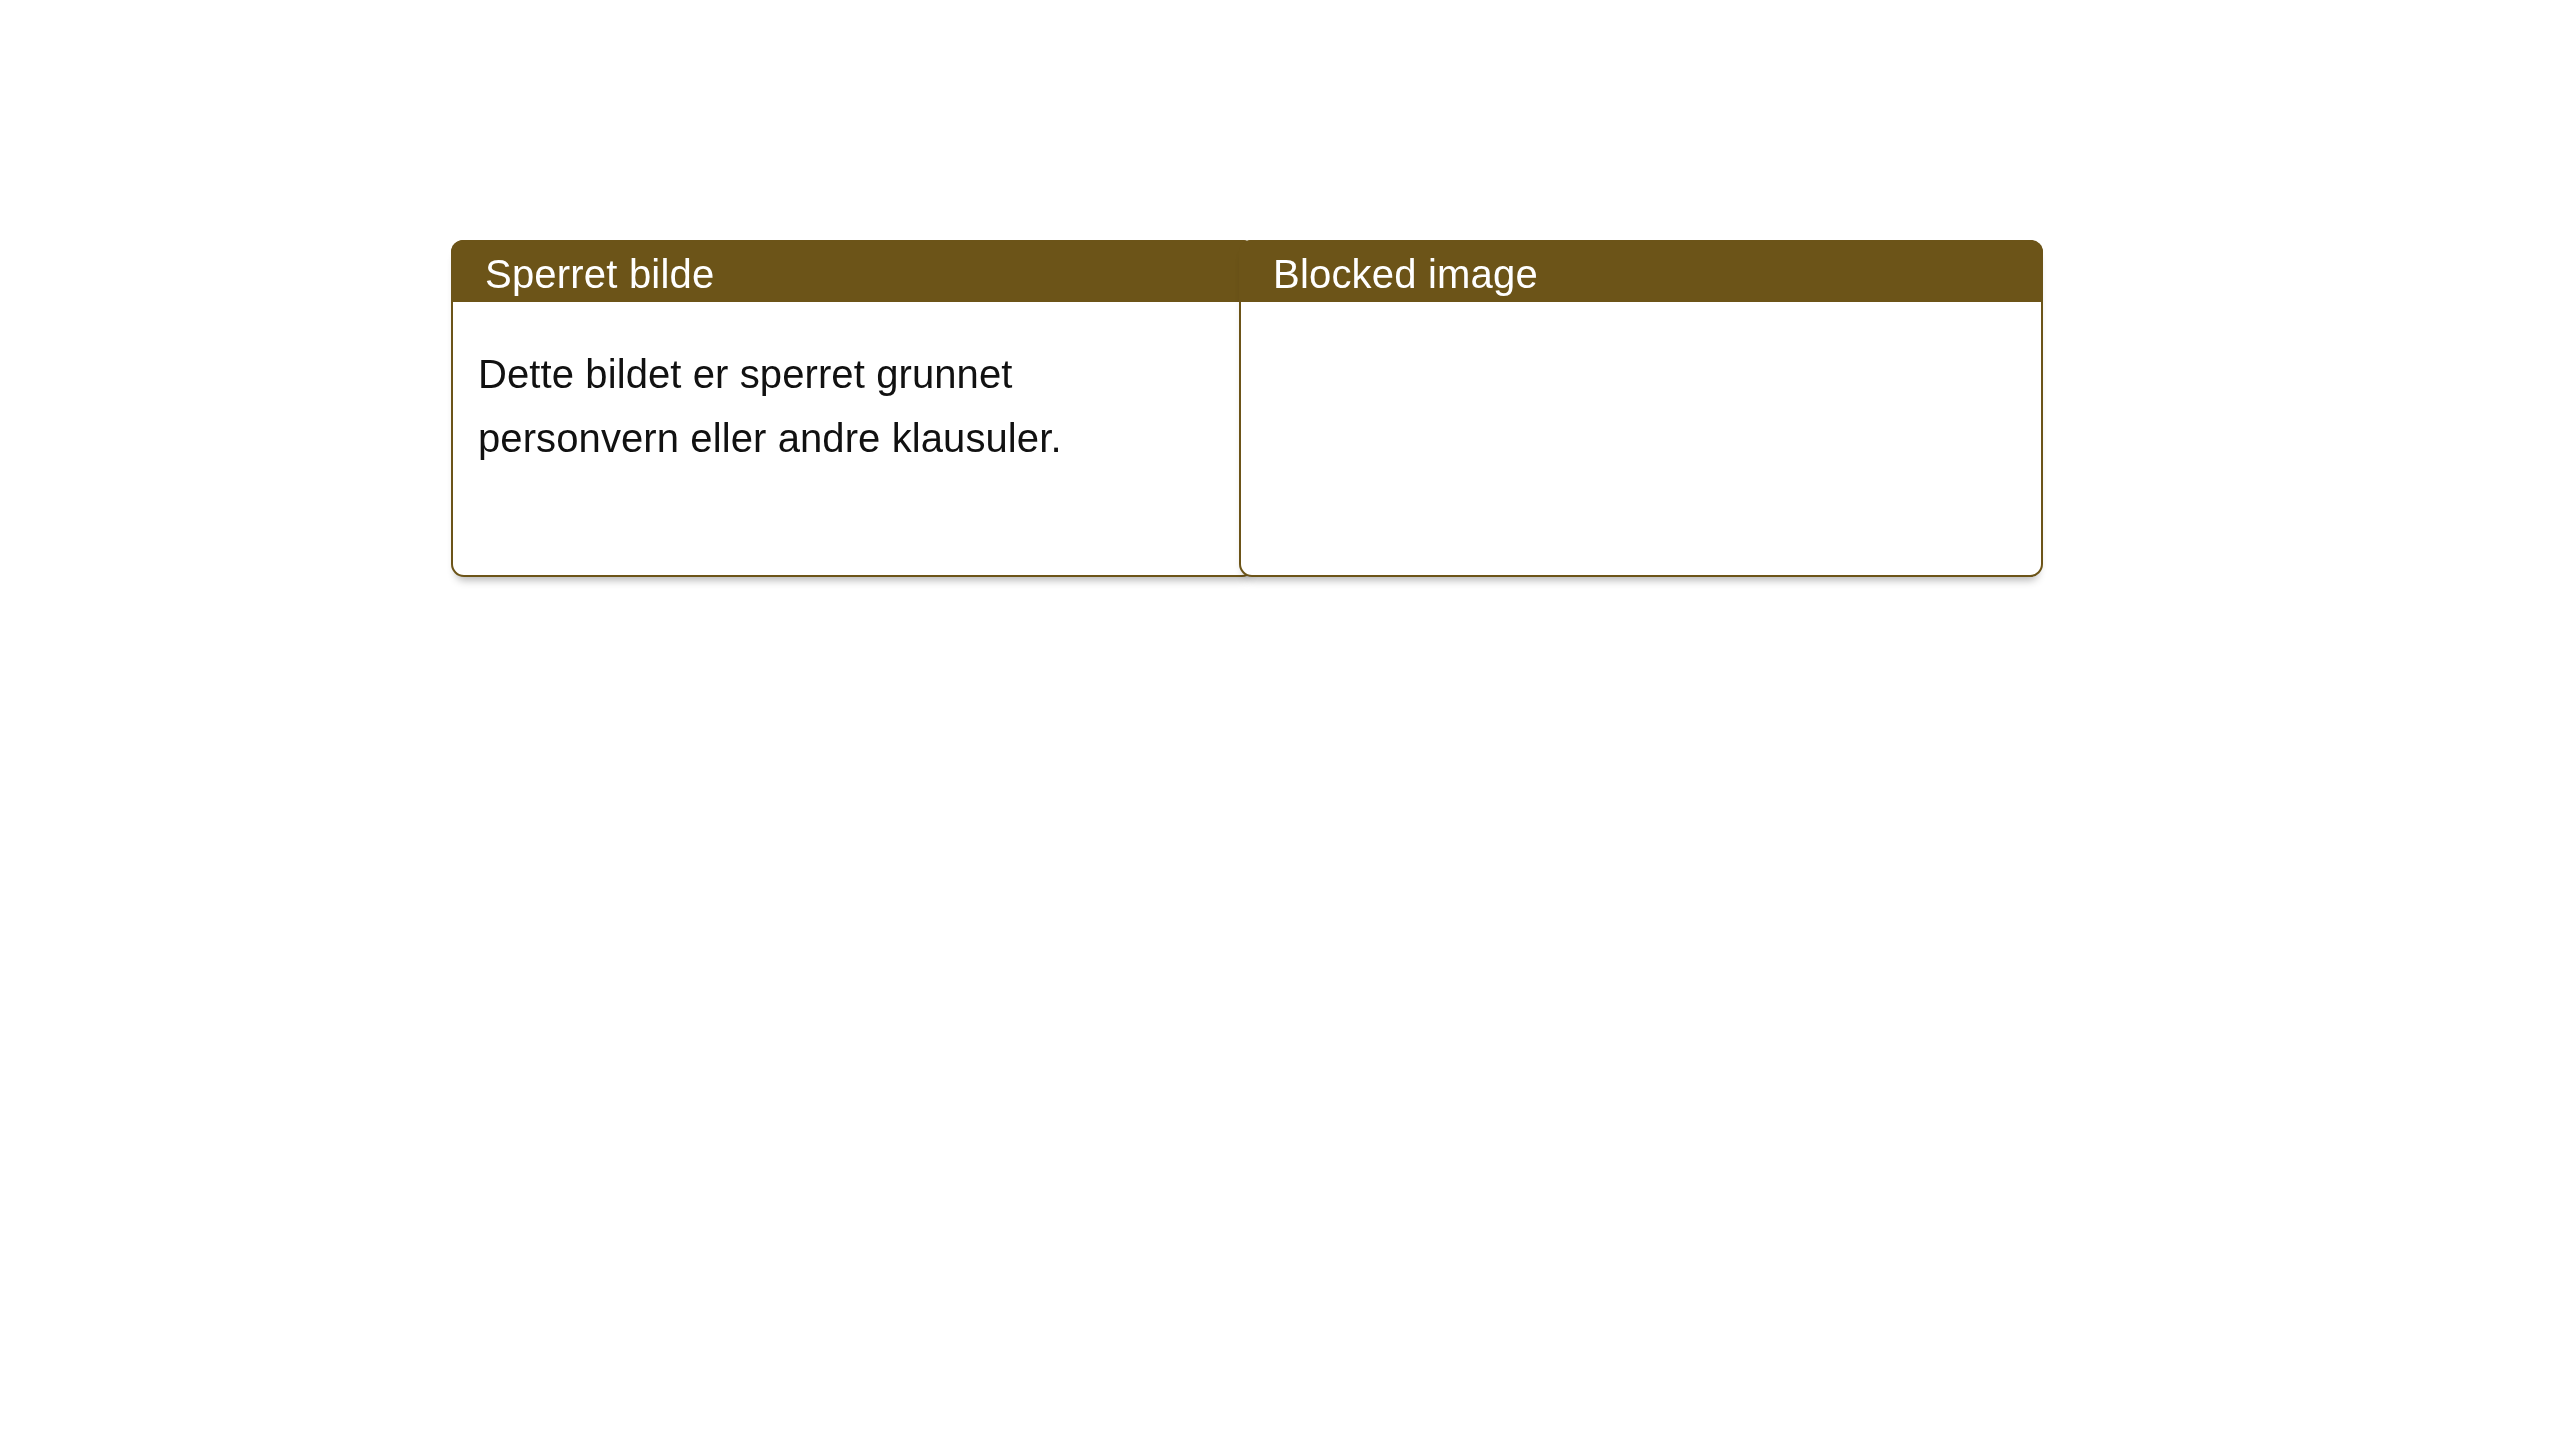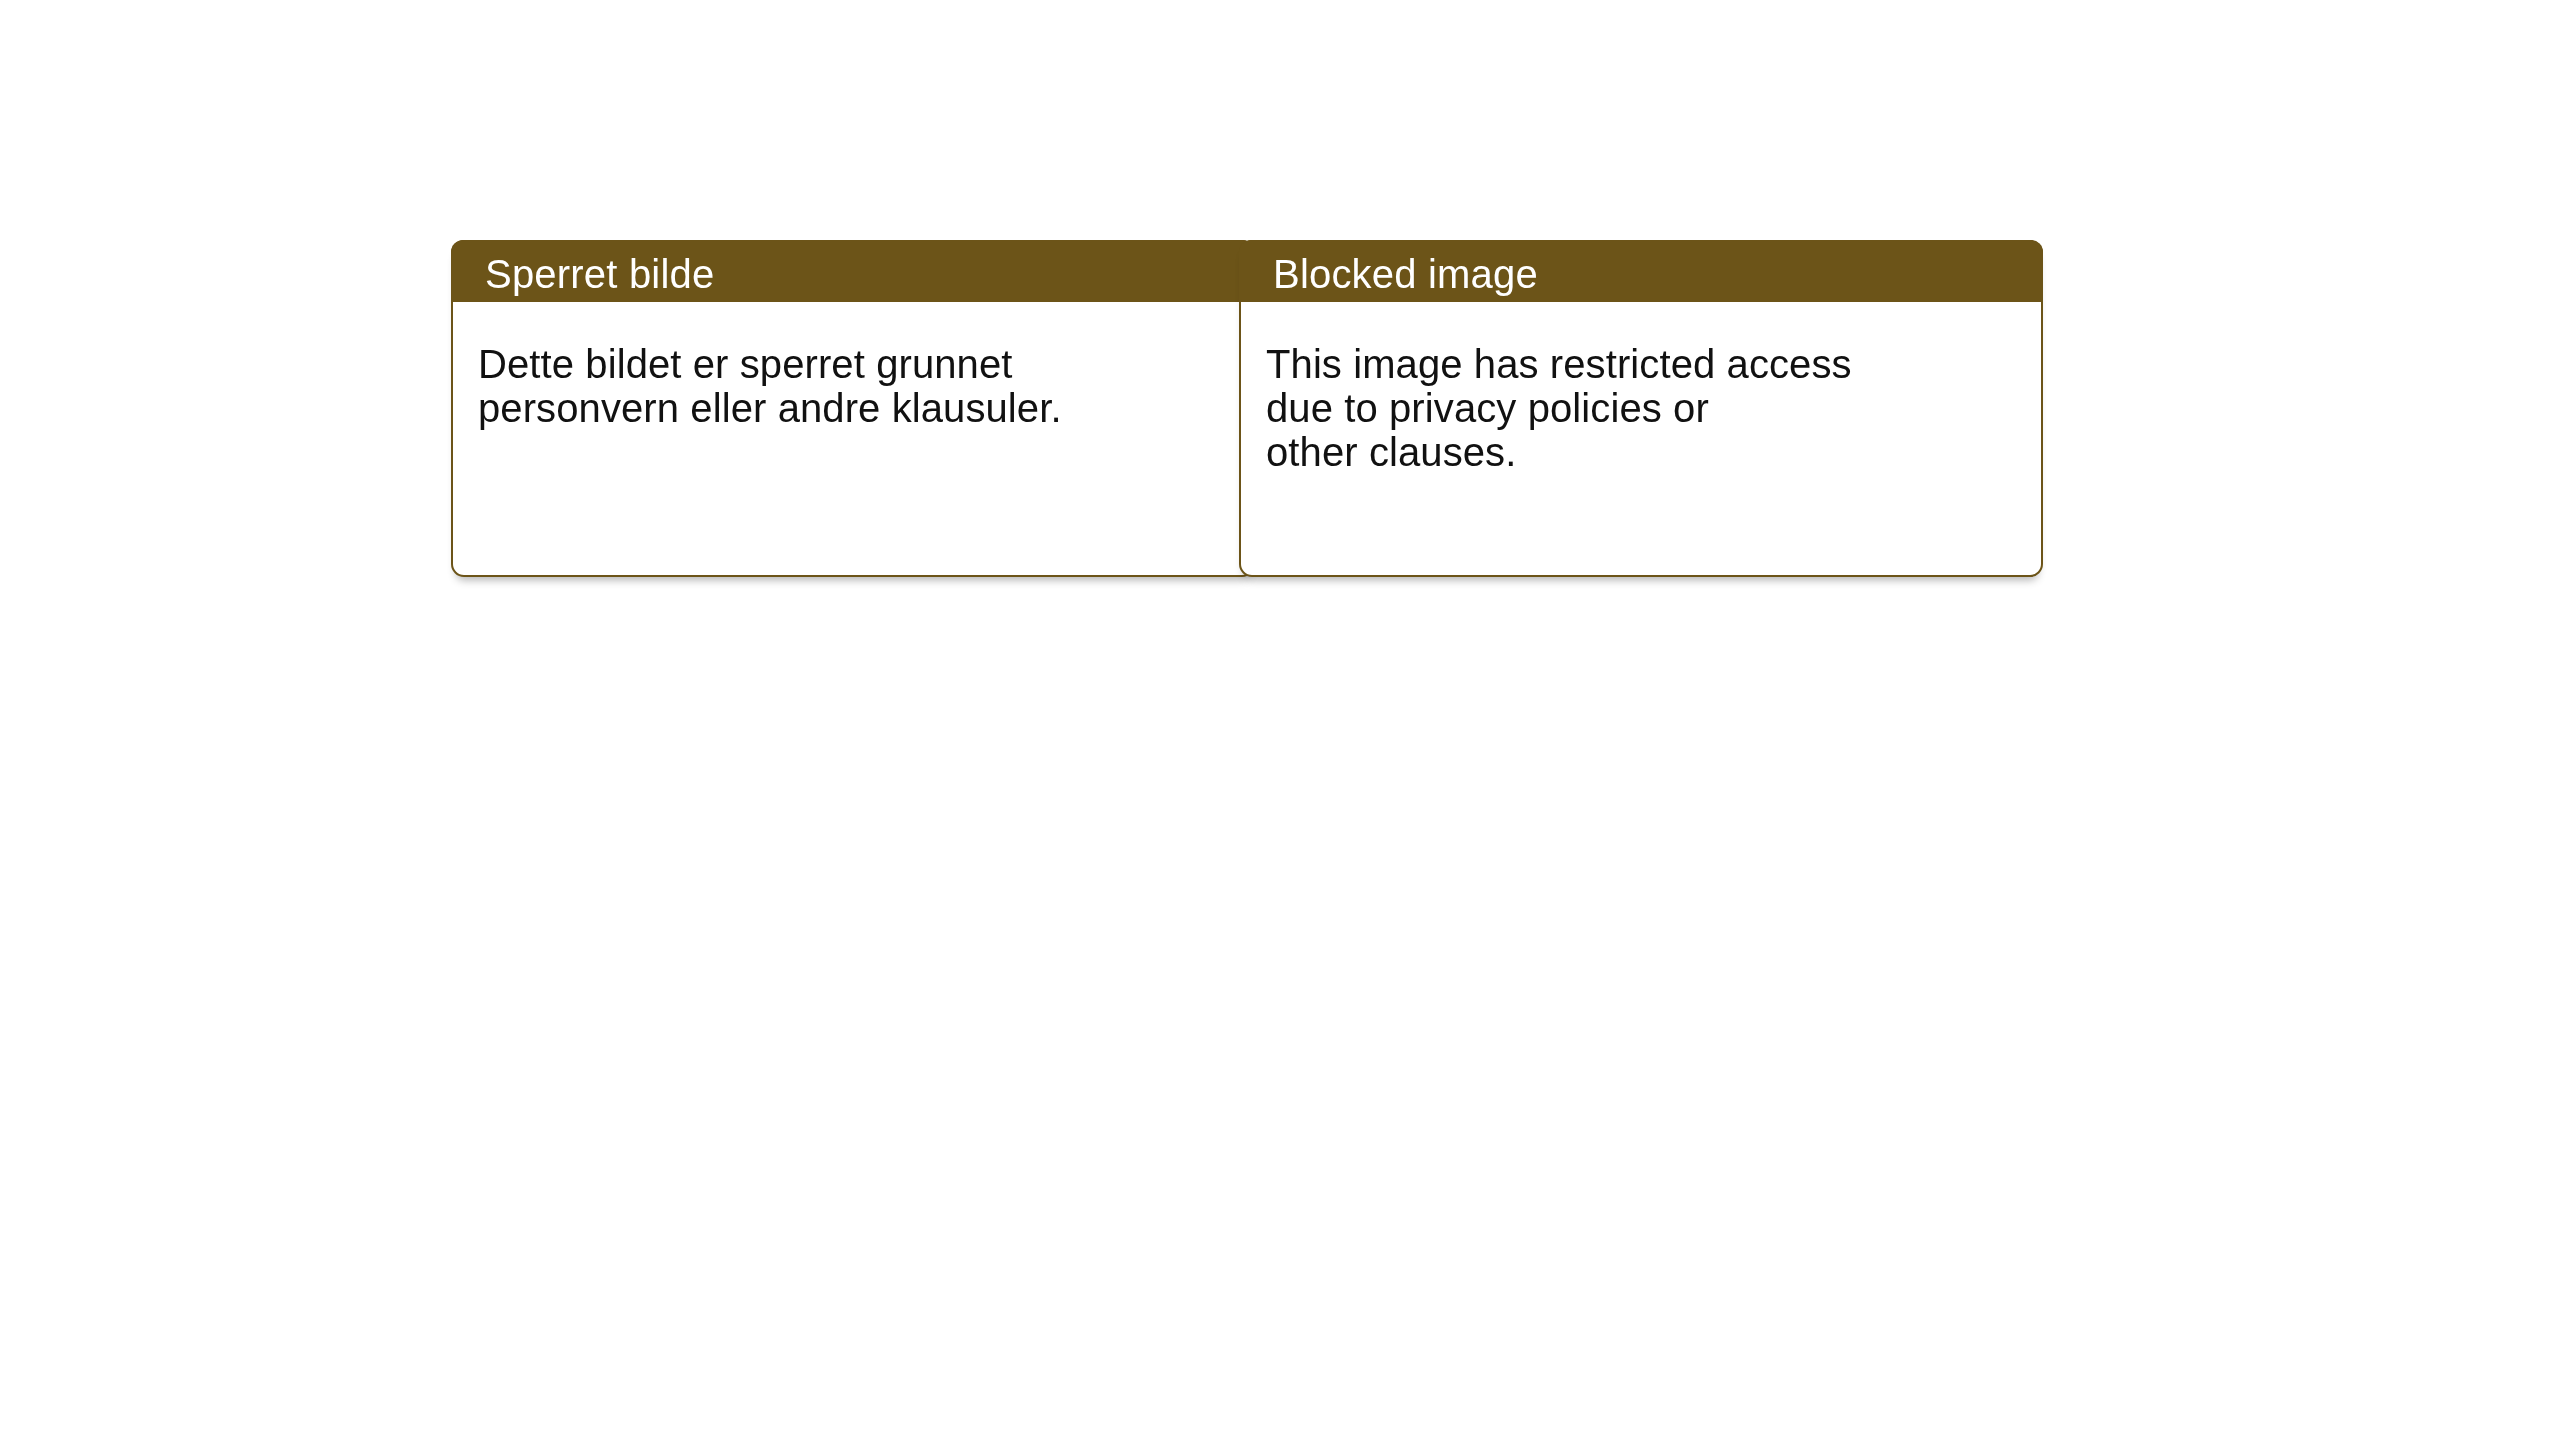--- a/index.html
+++ b/index.html
@@ -39,36 +39,33 @@
     box-sizing: border-box;
     color: var(--header-text, #ffffff);
     font-size: 40px;
     letter-spacing: 0.2px;
     white-space: nowrap;
   }
   .card-body {
     padding: 40px 26px 0 25px;
     color: var(--body-text, #111111);
     font-size: 40px;
-    line-height: 44px;
+    line-height: 64px;
     white-space: pre-line;
     letter-spacing: 0.1px;
   }
 </style>
 </head>
 <body style="background: rgb(255, 255, 255);">
 
 <div class="notice-card card-no">
   <div class="card-header">
     <span>Sperret bilde</span>
   </div>
   <div class="card-body">Dette bildet er sperret grunnet
 personvern eller andre klausuler.</div>
 </div>
 
 <div class="notice-card card-en">
   <div class="card-header">
     <span>Blocked image</span>
   </div>
-  <div class="card-body">This image has restricted access
-due to privacy policies or
-other clauses.</div>
 </div>
 
 </body></html>

